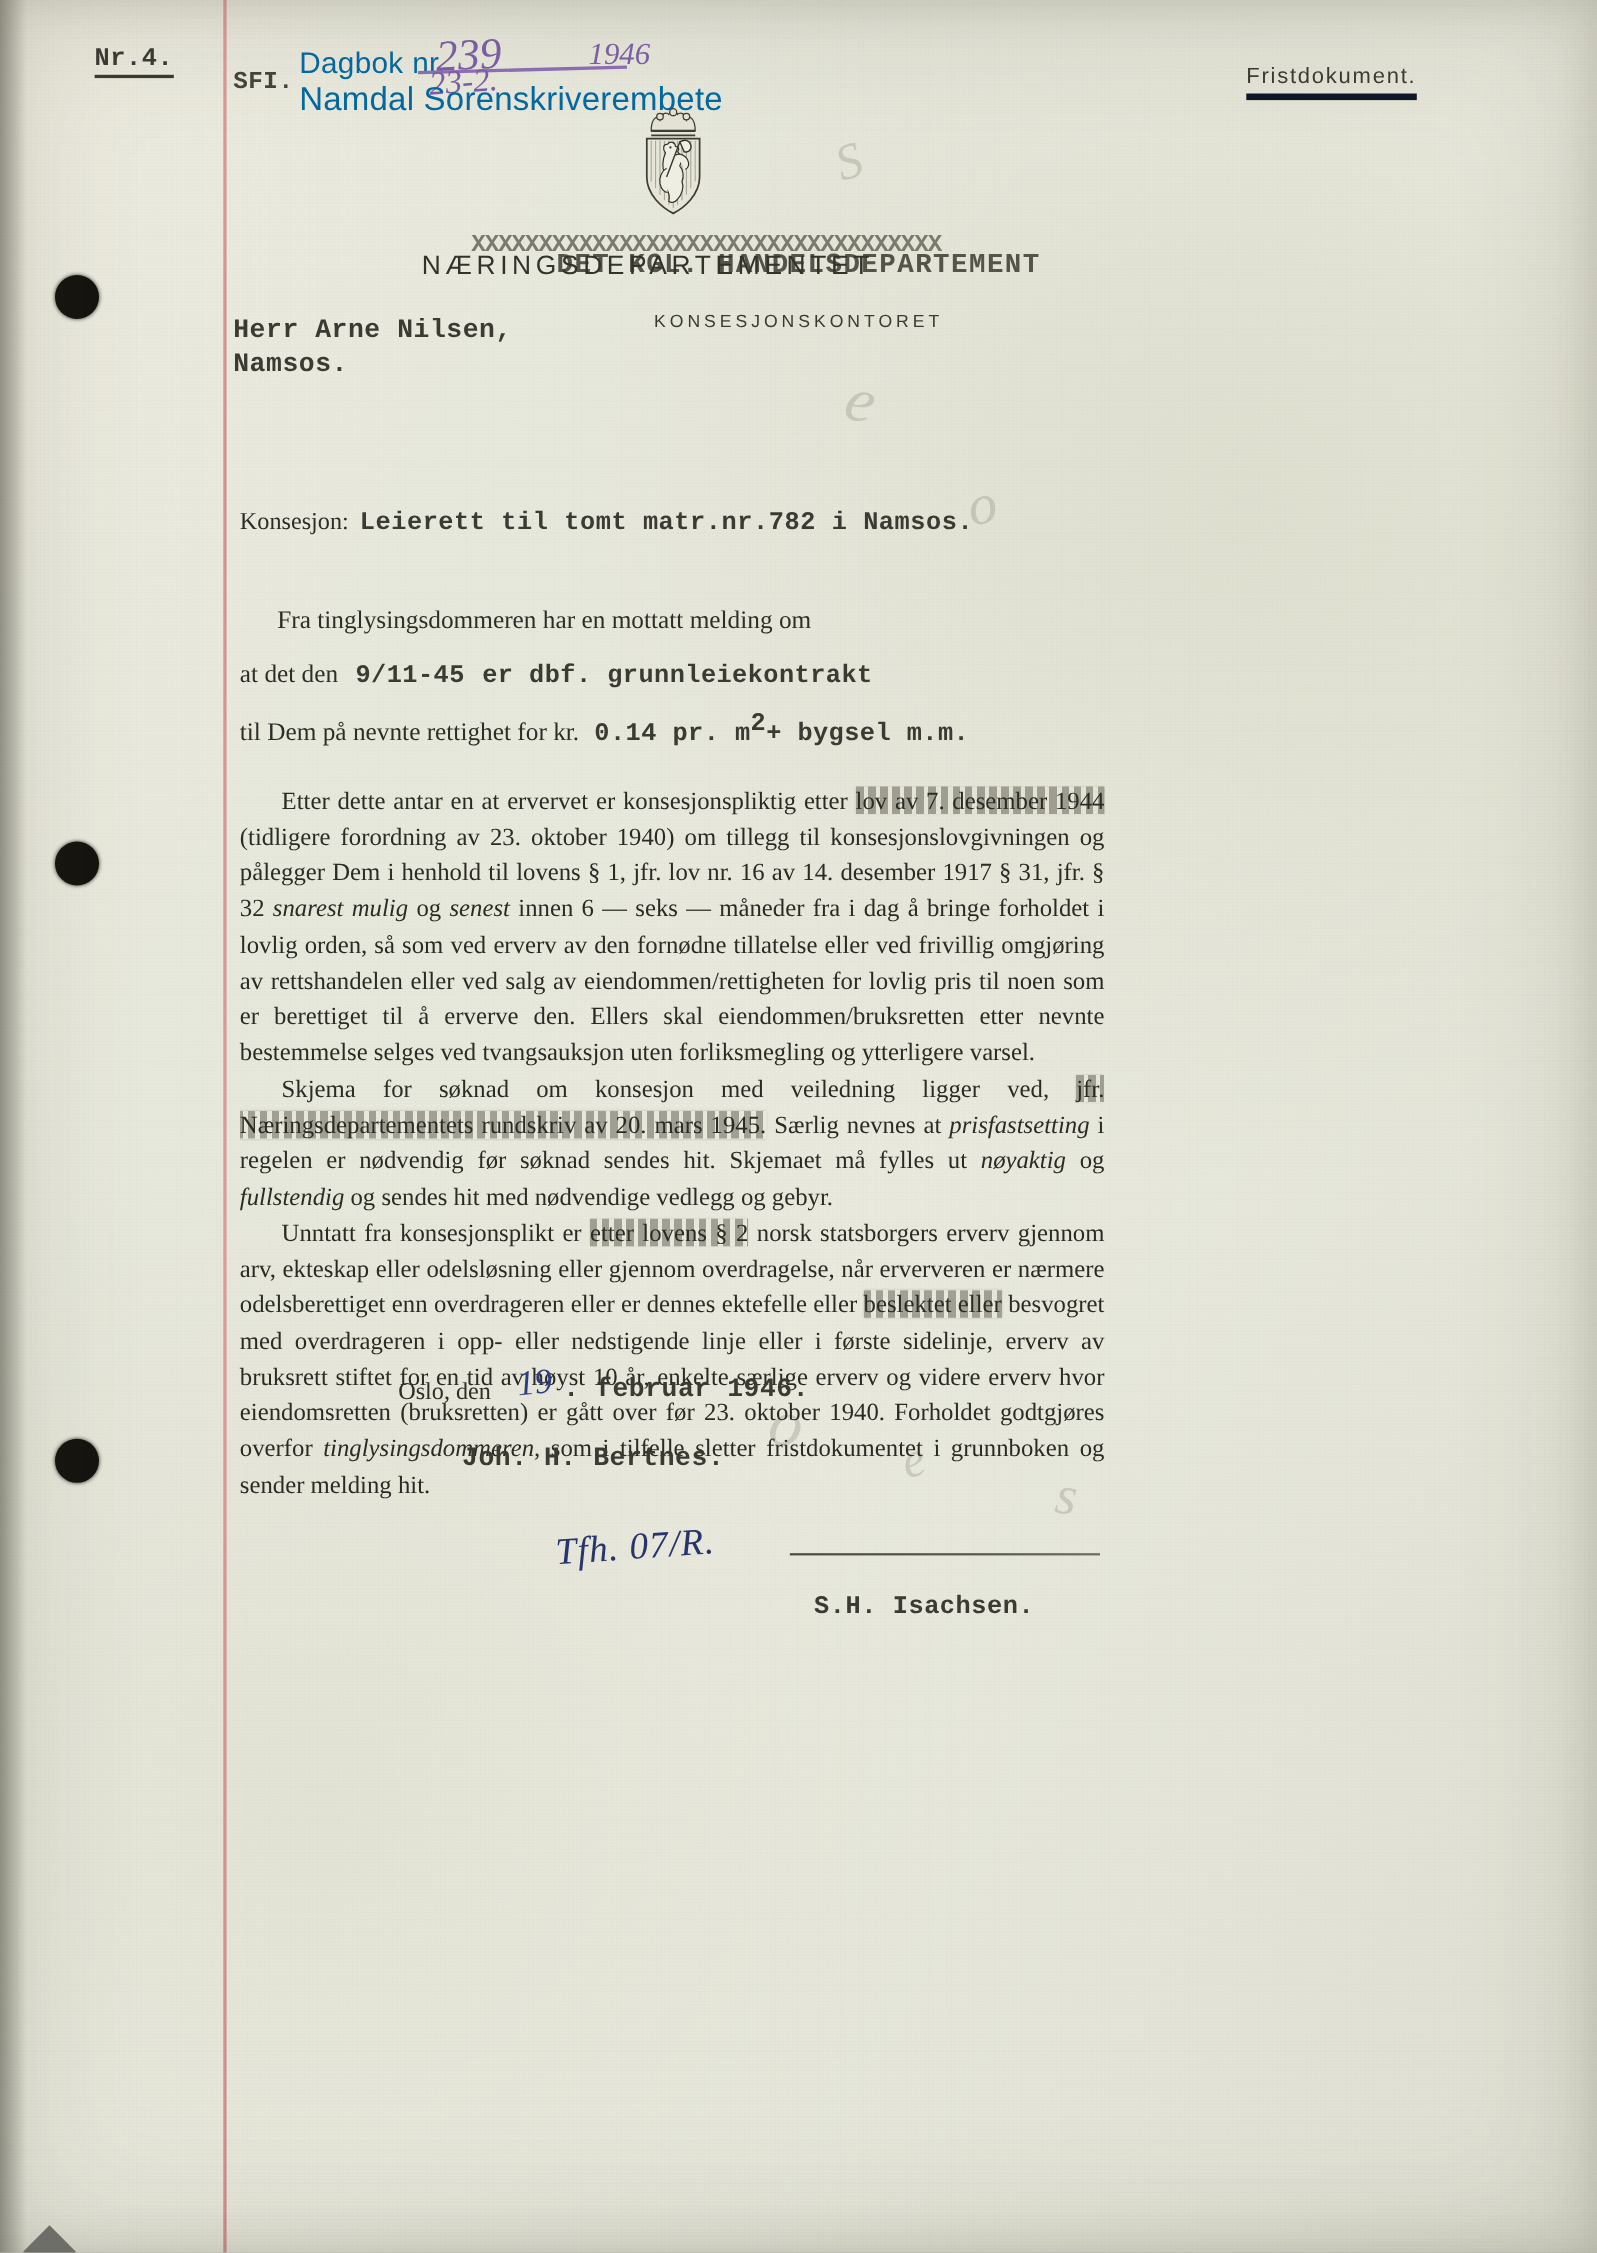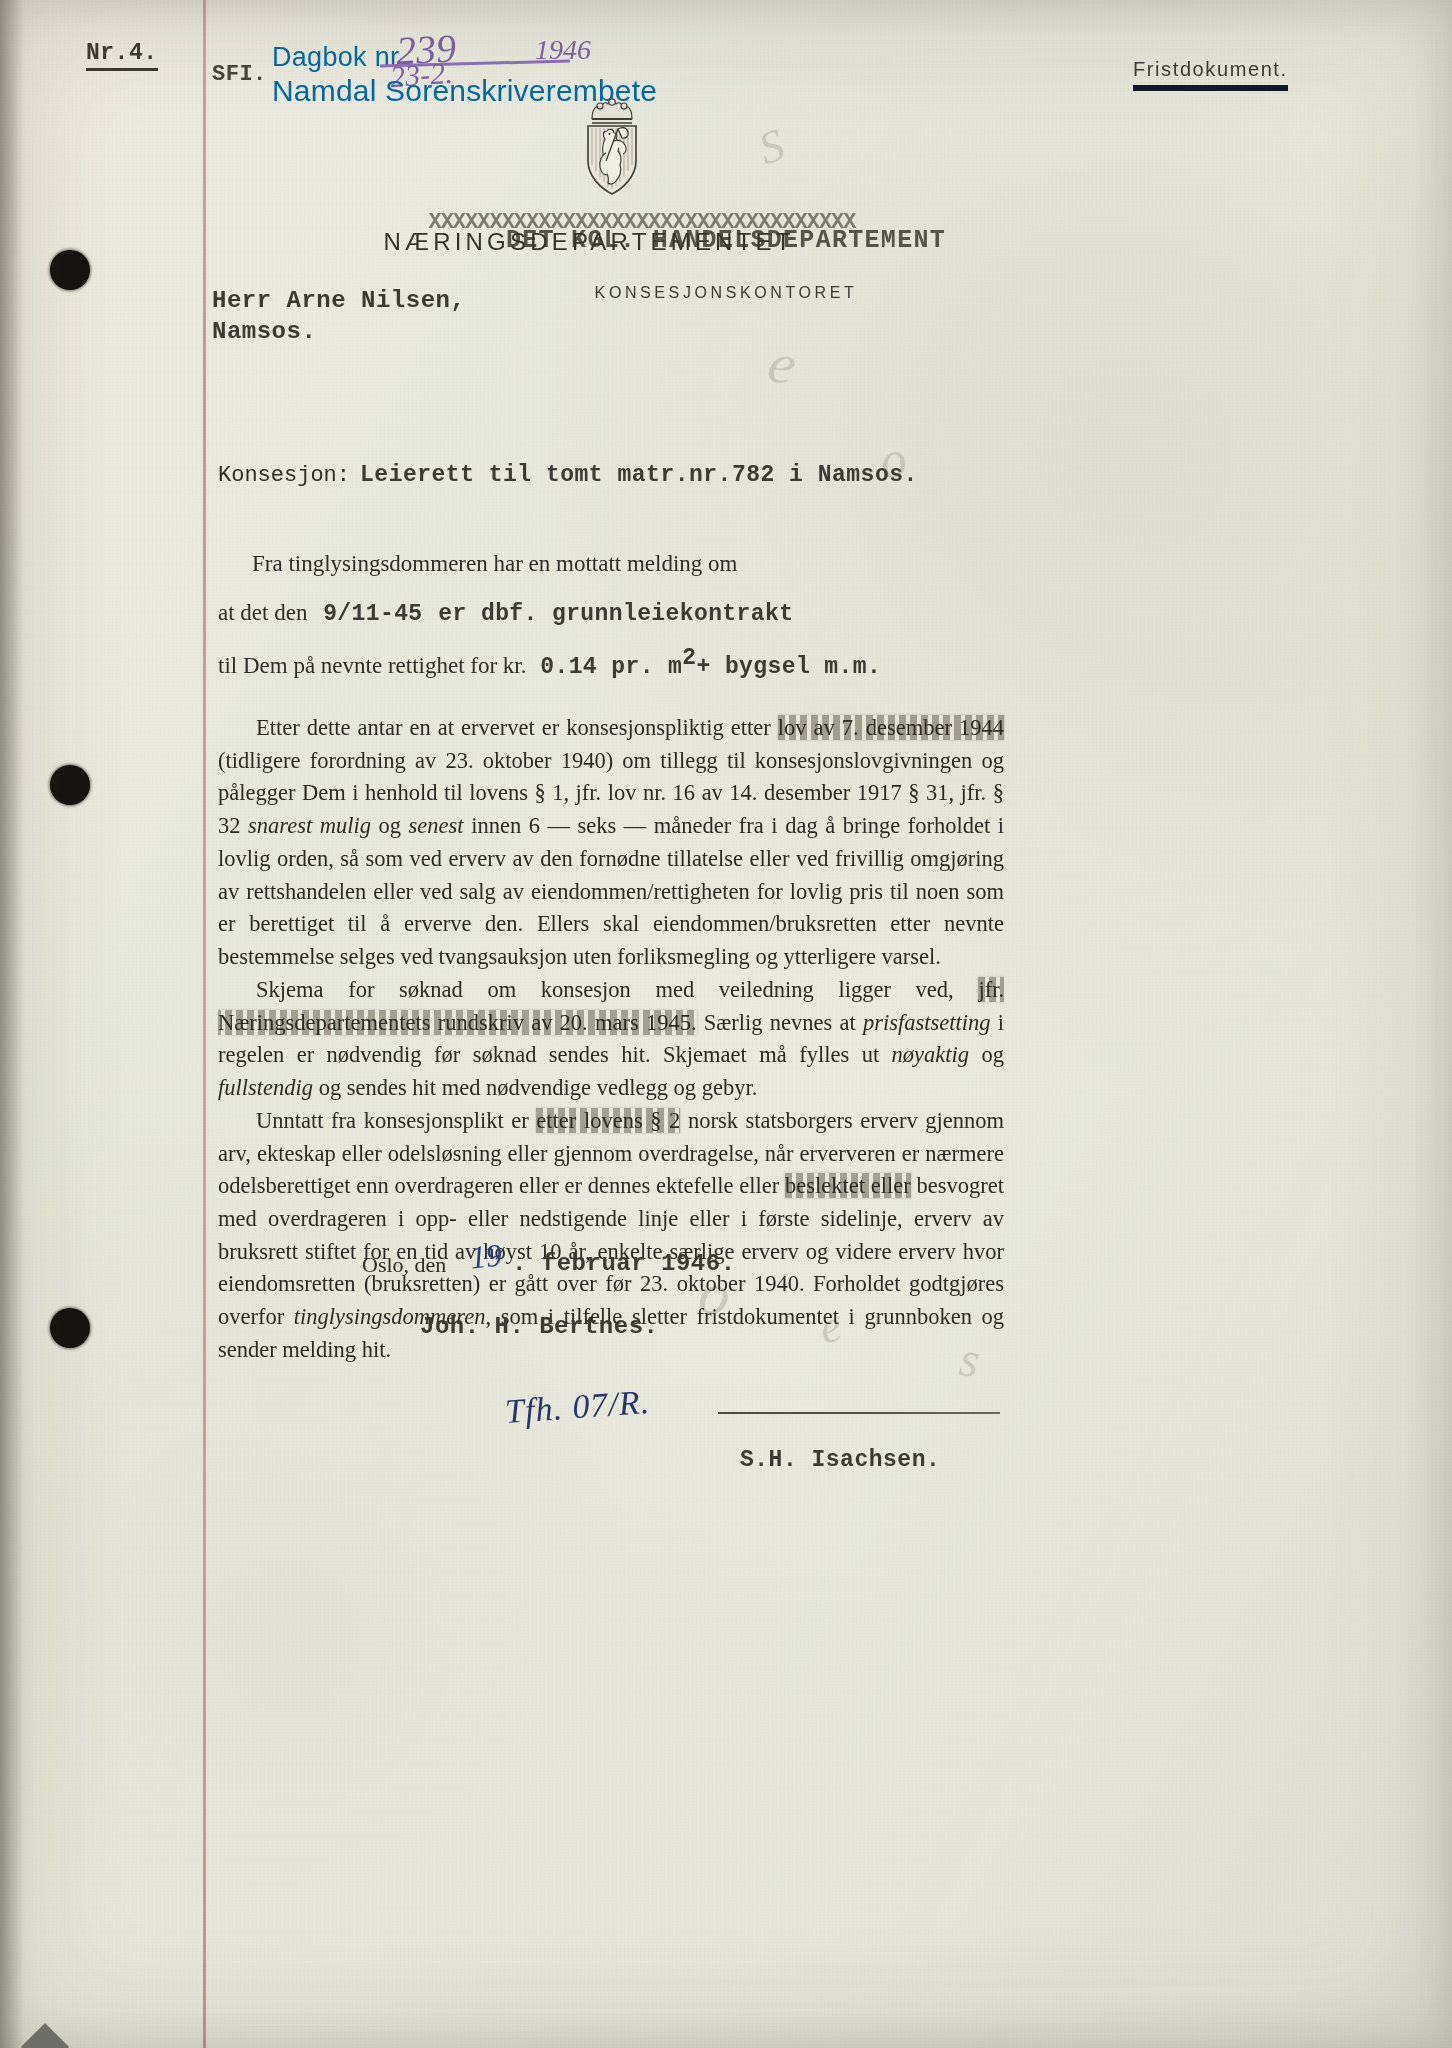--- a/index.html
+++ b/index.html
@@ -111,21 +111,21 @@
   .lh-kons{
     position:absolute;left:0;top:261px;width:1452px;text-align:center;
     font-size:16px;letter-spacing:3.6px;color:#3b3a33;margin-top:23px;
   }
 
   
   .addr{position:absolute;left:212px;top:286px;font-size:24px;line-height:1.28;}
 
   
   .subj{position:absolute;left:218px;top:461px;font-size:22px;}
-  .subj .lbl{font-family:Liberation Mono, monospace;color:#2e2d27;font-weight:400;letter-spacing:0;text-align:right;}
+  .subj .lbl{font-family:Liberation Serif, serif;color:#2e2d27;font-weight:400;letter-spacing:0;text-align:right;}
   .subj .val{margin-left:10px;font-size:23px;}
 
   
   .fl{position:absolute;font-size:23px;color:#2e2d27;}
   .fl .ins{font-family:"Liberation Mono",monospace;font-weight:700;color:#3b3a33;font-size:23px;letter-spacing:.4px;}
   .sup{font-size:15px;vertical-align:super;}
 
   
   .body{
     position:absolute;left:218px;top:712px;width:786px;

